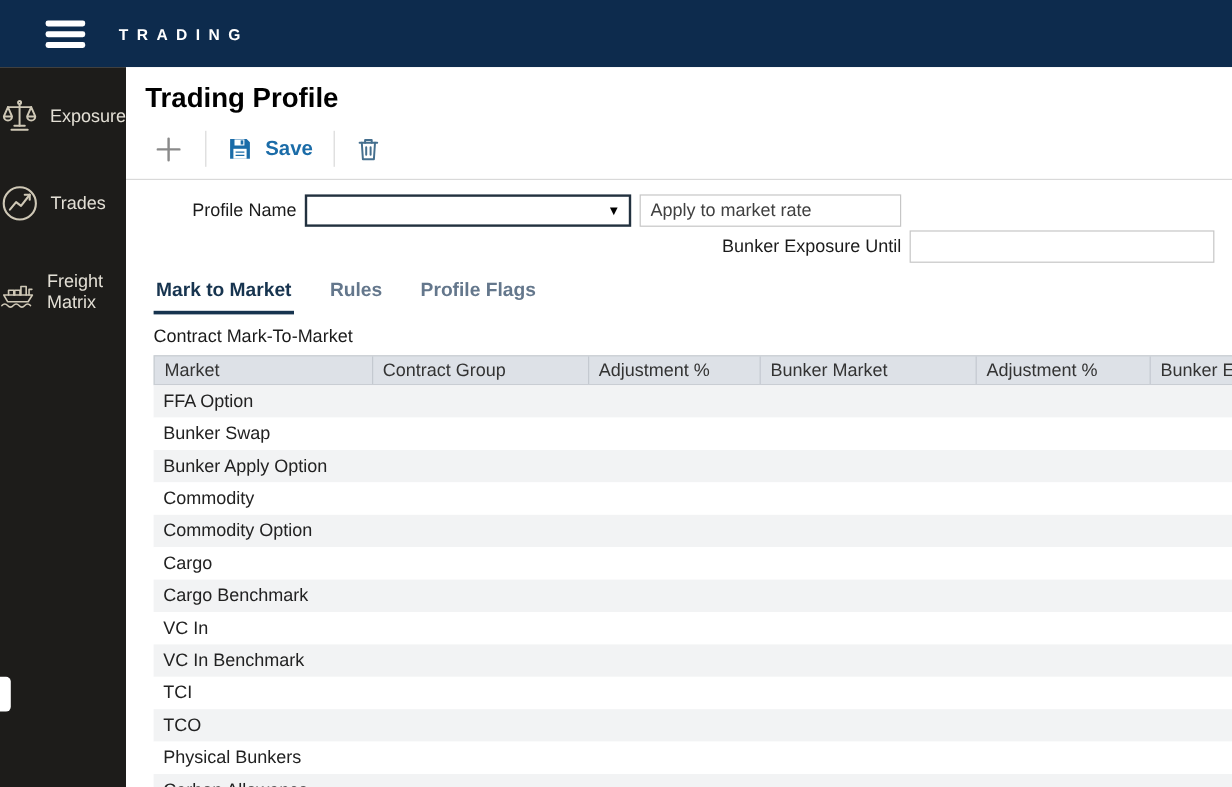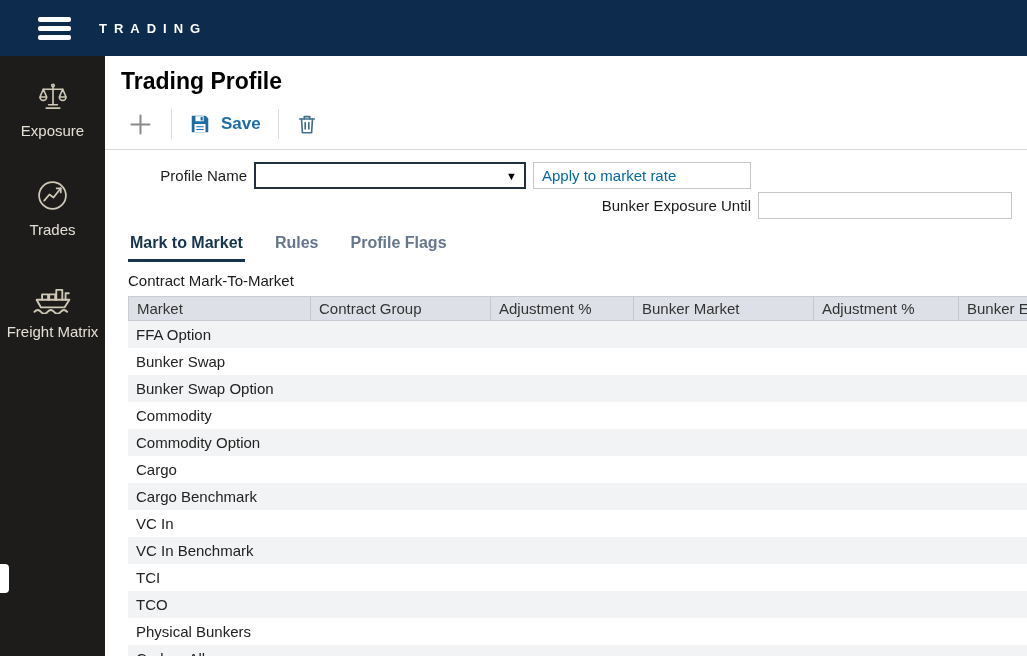--- a/index.html
+++ b/index.html
@@ -14,22 +14,22 @@
                     border-radius:2px; margin:4px 0; }
   .brand { color:#fff; font-size:13px; font-weight:700; letter-spacing:7px; }
 
   
   .layout { display:flex; height:600px; }
 
   
   .sidebar { width:105px; background:#1d1c1a; position:relative; flex:none;
              display:flex; flex-direction:column; align-items:center;
              padding-top:26px; gap:40px; }
-  .nav-item { display:flex; flex-direction:column; align-items:center; gap:9px;
-              color:#e3dfd5; font-size:15px; text-align:center; cursor:pointer;
+  .nav-item { display:flex; flex-direction:row; align-items:center; gap:9px;
+              color:#e3dfd5; font-size:15px; text-align:left; cursor:pointer;
               line-height:1.15; width:100%; }
   .edge-notch { position:absolute; left:0; top:508px; width:9px; height:29px;
                 background:#fff; border-radius:0 4px 4px 0; cursor:pointer; }
 
   
   .main { flex:1; overflow:hidden; position:relative; background:#fff; }
   .page-title { font-size:23px; font-weight:700; color:#000; margin:12px 0 0 16px; }
   .toolbar { display:flex; align-items:center; gap:15px; margin:12px 0 8px 20px; height:34px; }
   .tool-btn { background:none; border:none; display:flex; align-items:center;
               gap:10px; cursor:pointer; padding:2px; }
@@ -40,21 +40,21 @@
   
   .form-grid { display:grid; grid-template-columns:142px 272px 1fr 254px;
                column-gap:7px; row-gap:3px; align-items:center;
                margin:12px 15px 0 0; }
   .form-label { font-size:15px; color:#1b1b1b; text-align:right; white-space:nowrap; }
   .combo { grid-column:2; height:27px; border:2px solid #22313f; display:flex;
            align-items:center; justify-content:space-between; padding:0 7px;
            font-size:15px; color:#222; cursor:pointer; background:#fff; }
   .combo .arrow { font-size:11px; color:#000; }
   .text-input { height:27px; border:1px solid #c6c6c6; padding:0 8px;
-                font-size:15px; color:#0369a1; font-family:"Liberation Sans", sans-serif;
+                font-size:15px; color:#404040; font-family:"Liberation Sans", sans-serif;
                 width:100%; outline:none; background:#fff; }
   .r2c3 { grid-row:2; grid-column:3; }
   .r2c4 { grid-row:2; grid-column:4; }
 
   
   .tabs { display:flex; gap:28px; margin:15px 0 0 23px; }
   .tab { font-size:16px; font-weight:700; color:#64778c; padding:0 2px 7px;
          cursor:pointer; border-bottom:3px solid transparent; }
   .tab.active { color:#17344f; border-bottom-color:#17344f; }
 
@@ -183,21 +183,21 @@
         <div class="th">Bunker E</div>
       </div>
       <div class="tbody">
         <div class="trow">
             <span>FFA Option</span>
           </div>
         <div class="trow">
             <span>Bunker Swap</span>
           </div>
         <div class="trow">
-            <span>Bunker Swap Option</span>
+            <span>Bunker Apply Option</span>
           </div>
         <div class="trow">
             <span>Commodity</span>
           </div>
         <div class="trow">
             <span>Commodity Option</span>
           </div>
         <div class="trow">
             <span>Cargo</span>
           </div>

